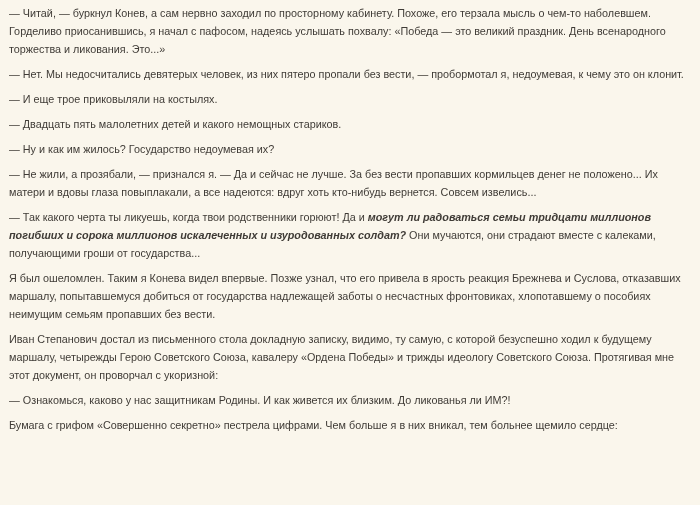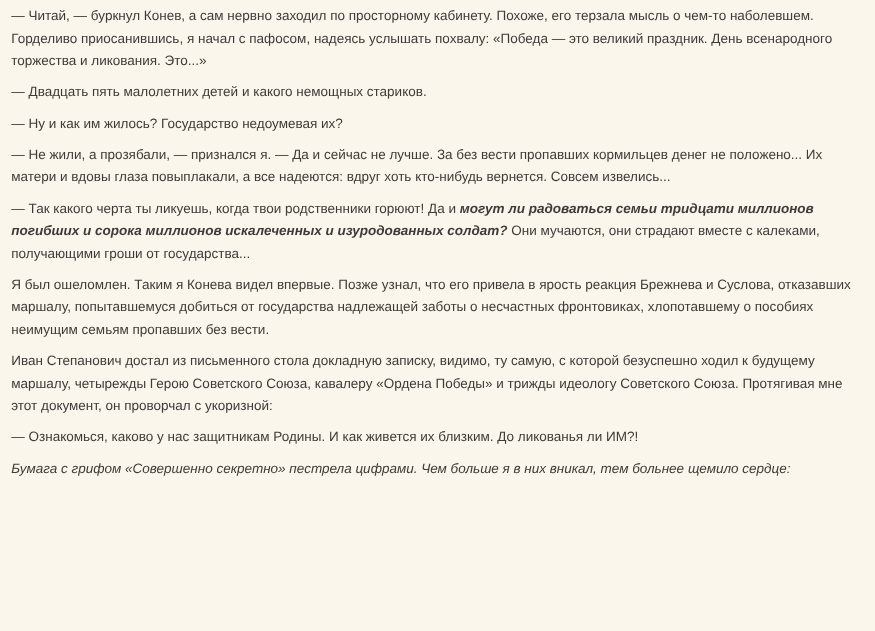--- a/index.html
+++ b/index.html
@@ -23,32 +23,33 @@
     font-size: 10.8px;
     line-height: 18px;
     -webkit-font-smoothing: antialiased;
   }
   .article p {
     margin: 0 0 7px 0;
     padding: 0;
   }
   .article p:last-child {
     margin-bottom: 0;
-    font-style: italic;
   }
   .emphasis {
     font-weight: bold;
     font-style: italic;
   }
 </style>
 </head>
 <body>
 
 <main class="article">
   <p>— Читай, — буркнул Конев, а сам нервно заходил по просторному кабинету. Похоже, его терзала мысль о чем-то наболевшем. Горделиво приосанившись, я начал с пафосом, надеясь услышать похвалу: «Победа — это великий праздник. День всенародного торжества и ликования. Это...»</p>
+  <p>— Нет. Мы недосчитались девятерых человек, из них пятеро пропали без вести, — пробормотал я, недоумевая, к чему это он клонит.</p>
+  <p>— И еще трое приковыляли на костылях.</p>
   <p>— Двадцать пять малолетних детей и какого немощных стариков.</p>
   <p>— Ну и как им жилось? Государство недоумевая их?</p>
   <p>— Не жили, а прозябали, — признался я. — Да и сейчас не лучше. За без вести пропавших кормильцев денег не положено... Их матери и вдовы глаза повыплакали, а все надеются: вдруг хоть кто-нибудь вернется. Совсем извелись...</p>
   <p><span>— Так какого черта ты ликуешь, когда твои родственники горюют! Да и </span><span class="emphasis">могут ли радоваться семьи тридцати миллионов погибших и сорока миллионов искалеченных и изуродованных солдат?</span><span> Они мучаются, они страдают вместе с калеками, получающими гроши от государства...</span></p>
   <p>Я был ошеломлен. Таким я Конева видел впервые. Позже узнал, что его привела в ярость реакция Брежнева и Суслова, отказавших маршалу, попытавшемуся добиться от государства надлежащей заботы о несчастных фронтовиках, хлопотавшему о пособиях неимущим семьям пропавших без вести.</p>
   <p>Иван Степанович достал из письменного стола докладную записку, видимо, ту самую, с которой безуспешно ходил к будущему маршалу, четырежды Герою Советского Союза, кавалеру «Ордена Победы» и трижды идеологу Советского Союза. Протягивая мне этот документ, он проворчал с укоризной:</p>
   <p>— Ознакомься, каково у нас защитникам Родины. И как живется их близким. До ликованья ли ИМ?!</p>
   <p>Бумага с грифом «Совершенно секретно» пестрела цифрами. Чем больше я в них вникал, тем больнее щемило сердце:</p>
 </main>
 

